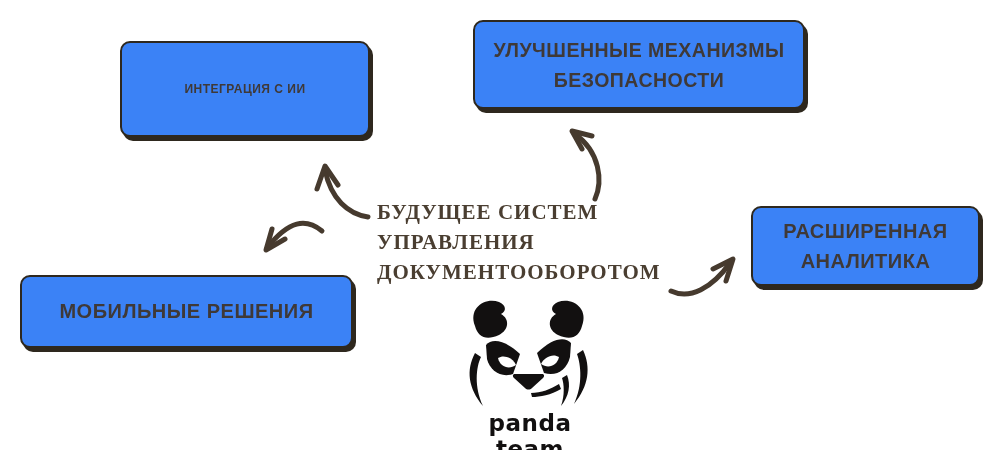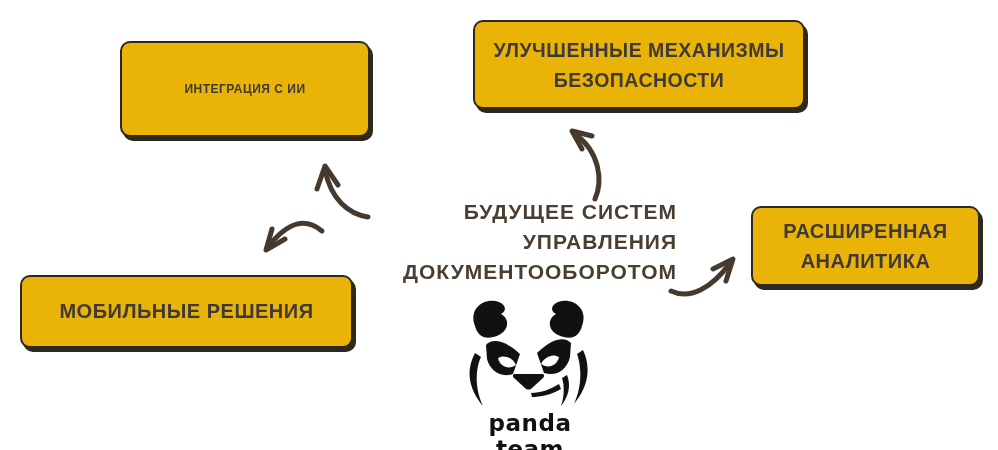--- a/index.html
+++ b/index.html
@@ -2,34 +2,34 @@
 <html><head>
 <meta charset="utf-8">
 <style>
   html,body{margin:0;padding:0;background:#ffffff;}
   .stage{
     position:relative;width:998px;height:450px;overflow:hidden;
     background:#ffffff;font-family:"Liberation Sans",sans-serif;
   }
   .node{
     position:absolute;display:flex;align-items:center;justify-content:center;
-    background:#eab308;border:2px solid #2E281E;border-radius:10px;
+    background:#3b82f6;border:2px solid #2E281E;border-radius:10px;
     box-shadow:3px 4px 0 #2E281E;box-sizing:border-box;
     color:#3F3937;font-weight:bold;text-align:center;
     letter-spacing:0.5px;white-space:pre-line;
   }
   .node-ai        {left:120px;top:41px; width:250px;height:96px;font-size:12px;}
   .node-security  {left:473px;top:20px; width:332px;height:89px;font-size:19.5px;line-height:30px;}
   .node-mobile    {left:20px; top:275px;width:333px;height:73px;font-size:20px;}
   .node-analytics {left:751px;top:206px;width:229px;height:80px;font-size:20px;line-height:30px;}
   .center-title{
     position:absolute;left:377px;top:197px;width:300px;
-    font-family:Liberation Sans, sans-serif;font-weight:bold;
+    font-family:Liberation Serif, serif;font-weight:bold;
     font-size:21px;line-height:30px;letter-spacing:1px;
-    color:#4A3E31;text-align:right;white-space:pre-line;
+    color:#4A3E31;text-align:left;white-space:pre-line;
   }
   .arrow-layer{position:absolute;left:0;top:0;pointer-events:none;}
   .logo{position:absolute;left:452px;top:296px;width:156px;text-align:center;}
   .logo svg{display:block;margin:0 auto;}
   .brand{
     font-family:"DejaVu Sans",sans-serif;font-weight:bold;
     font-size:23px;color:#121010;letter-spacing:0.5px;margin-top:2px;
   }
 </style>
 </head>

